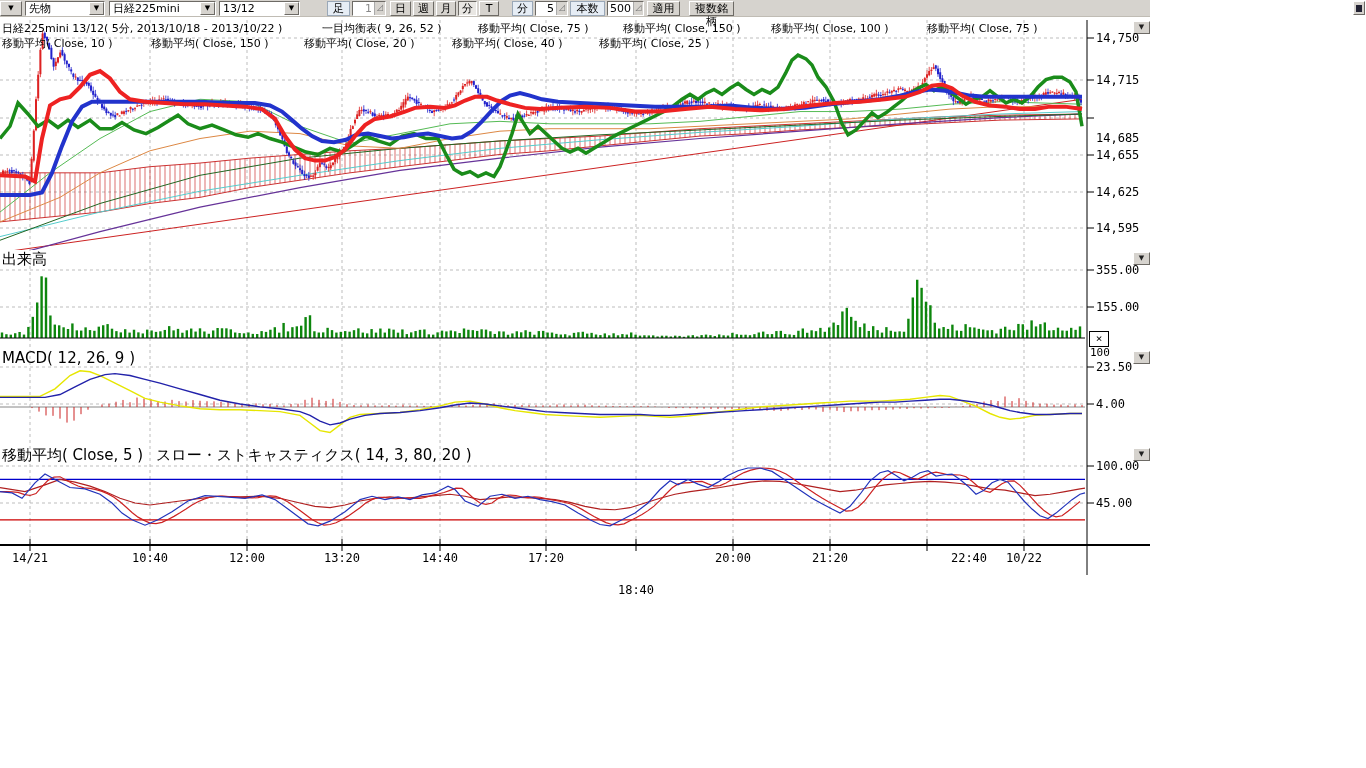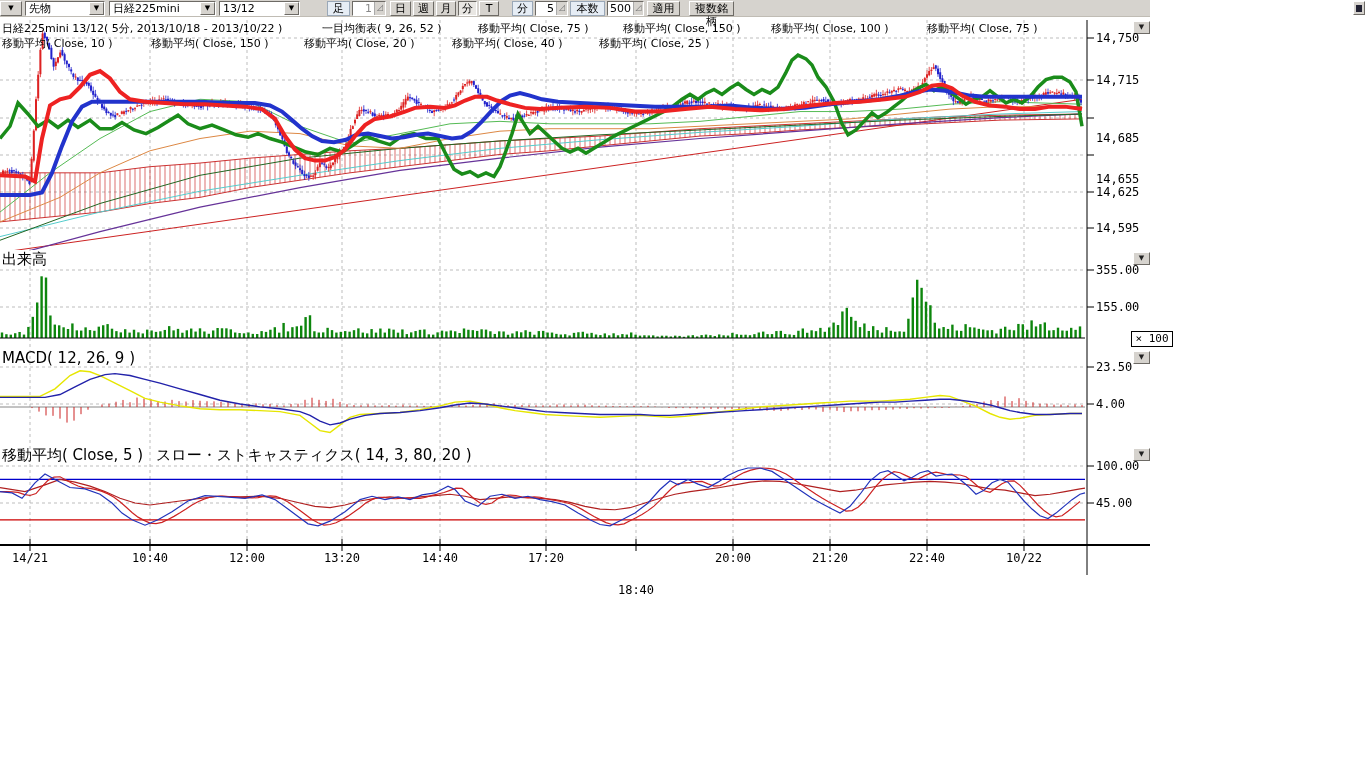--- a/index.html
+++ b/index.html
@@ -23,23 +23,23 @@
     background:#d6d3ce; border-left:1px solid #aaa; }
   
   .legend-item { position:absolute; font-size:11px; color:#000; white-space:nowrap; }
   .pane-label { position:absolute; font-size:15px; color:#000; white-space:nowrap; }
   .tick-label { position:absolute; font-size:12px; color:#000; white-space:nowrap;
     font-family:"DejaVu Sans Mono", monospace; }
   .time-label { transform:translateX(-50%); }
   .axis-arrow { position:absolute; width:17px; height:13px; background:#d6d3ce;
     border:1px solid; border-color:#fff #6d6a65 #6d6a65 #fff; font-size:7px; line-height:10px;
     text-align:center; color:#222; }
-  #mult-box { position:absolute; left:1089px; top:331px; width:42px; height:16px;
+  #mult-box { position:absolute; left:1089px; top:331px; width:20px; height:16px;
     border:1px solid #000; background:#fff; font-size:11px; line-height:14px; text-align:center;
-    font-family:"DejaVu Sans Mono", monospace;margin-left:42px; }
+    font-family:"DejaVu Sans Mono", monospace; }
   #win-ctl { position:absolute; left:1353px; top:1px; width:12px; height:14px; background:#d6d3ce;
     border:1px solid; border-color:#fff #6d6a65 #6d6a65 #fff; }
   #win-ctl .sq { position:absolute; left:2px; top:3px; width:6px; height:7px; background:#223; }
   svg { position:absolute; left:0; top:0; }
 </style>
 </head>
 <body>
 
 <svg id="chart-svg" width="1366" height="768" viewBox="0 0 1366 768">
     <defs>
@@ -1815,33 +1815,33 @@
 
 <div class="axis-arrow" style="left:1133px;top:21px;">▼</div>
 <div class="axis-arrow" style="left:1133px;top:252px;">▼</div>
 <div class="axis-arrow" style="left:1133px;top:351px;">▼</div>
 <div class="axis-arrow" style="left:1133px;top:448px;">▼</div>
 
 <div id="tick-labels">
     <div class="tick-label" style="left: 1096px; top: 31px;">14,750</div>
     <div class="tick-label" style="left: 1096px; top: 73px;">14,715</div>
     <div class="tick-label" style="left: 1096px; top: 111px; margin-top: 20px;">14,685</div>
-    <div class="tick-label" style="left: 1096px; top: 148px; margin-top: 24px;">14,655</div>
+    <div class="tick-label" style="left: 1096px; top: 148px;">14,655</div>
     <div class="tick-label" style="left: 1096px; top: 185px;">14,625</div>
     <div class="tick-label" style="left: 1096px; top: 221px;">14,595</div>
     <div class="tick-label" style="left: 1096px; top: 263px;">355.00</div>
     <div class="tick-label" style="left: 1096px; top: 300px;">155.00</div>
     <div class="tick-label" style="left: 1096px; top: 360px;">23.50</div>
     <div class="tick-label" style="left: 1096px; top: 397px;">4.00</div>
     <div class="tick-label" style="left: 1096px; top: 459px;">100.00</div>
     <div class="tick-label" style="left: 1096px; top: 496px;">45.00</div>
     <div class="tick-label time-label" style="left: 30px; top: 551px;">14/21</div>
     <div class="tick-label time-label" style="left: 150px; top: 551px;">10:40</div>
     <div class="tick-label time-label" style="left: 247px; top: 551px;">12:00</div>
     <div class="tick-label time-label" style="left: 342px; top: 551px;">13:20</div>
     <div class="tick-label time-label" style="left: 440px; top: 551px;">14:40</div>
     <div class="tick-label time-label" style="left: 546px; top: 551px;">17:20</div>
     <div class="tick-label time-label" style="left: 636px; top: 583px;">18:40</div>
     <div class="tick-label time-label" style="left: 733px; top: 551px;">20:00</div>
     <div class="tick-label time-label" style="left: 830px; top: 551px;">21:20</div>
-    <div class="tick-label time-label" style="left: 927px; top: 551px; text-align: center;">22:40</div>
+    <div class="tick-label time-label" style="left: 969px; top: 551px; text-align: center;">22:40</div>
     <div class="tick-label time-label" style="left: 1024px; top: 551px;">10/22</div>
   </div>
 
 </body></html>

